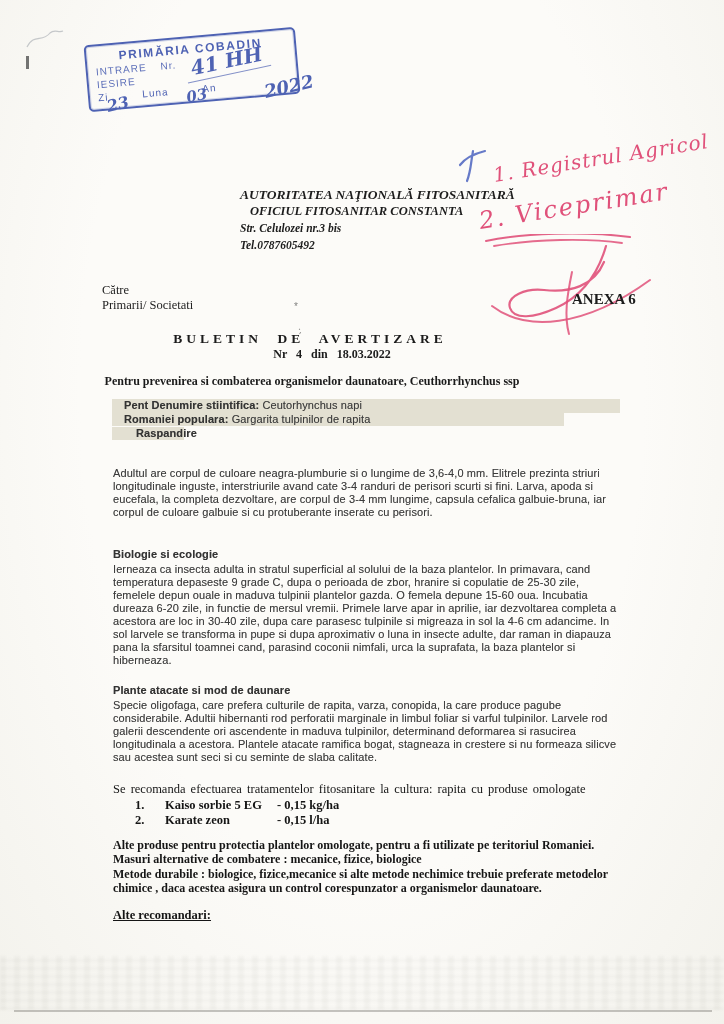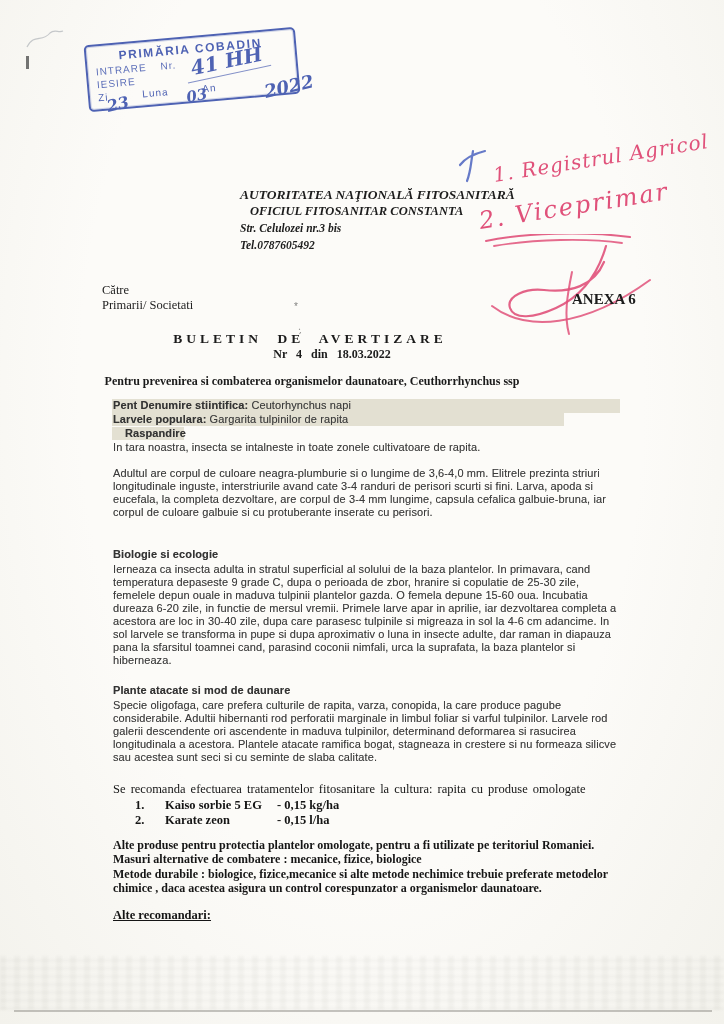--- a/index.html
+++ b/index.html
@@ -51,21 +51,21 @@
           font-weight:700;font-size:13.5px;letter-spacing:4px;word-spacing:8px;color:#1b1b1b;}
   .bnr{left:0;top:347px;width:664px;text-align:center;font-family:"Liberation Serif",serif;
        font-weight:700;font-size:12px;word-spacing:6px;color:#1b1b1b;}
   .bsubject{left:0;top:374px;width:624px;text-align:center;font-family:"Liberation Serif",serif;
             font-weight:700;font-size:12px;color:#1b1b1b;}
 
   
   .body-text{color:#3c3c3c;font-size:11px;line-height:13px;letter-spacing:.1px;
              text-shadow:0 0 .3px rgba(70,70,70,.45);}
   .b-head{font-weight:700;color:#333;}
-  .ident-line{left:113px;white-space:nowrap;}
+  .ident-line{left:124px;white-space:nowrap;}
   .ident-line .lbl{font-weight:700;color:#333;}
   .para-block{left:113px;width:508px;}
   .para-block .b-head{margin-bottom:2px;}
   .hl{background:rgba(205,203,178,.55);z-index:0;}
   .z1{z-index:1;}
 
   
   .tr-head{left:113px;top:782px;font-family:"Liberation Serif",serif;font-weight:400;
            font-size:12.5px;color:#151515;word-spacing:2px;}
   .prod-row{left:135px;display:flex;font-family:"Liberation Serif",serif;font-weight:700;
@@ -157,25 +157,24 @@
 
   <div class="abs hl" style="left:112px;top:399px;width:508px;height:14px;"></div>
   <div class="abs hl" style="left:112px;top:413px;width:452px;height:13px;"></div>
   <div class="abs hl" style="left:112px;top:427px;width:72px;height:13px;"></div>
 
   <div class="abs sans body-text ident-line z1" style="top:399px;">
     <span class="lbl">Pent Denumire stiintifica:</span>
     <span>Ceutorhynchus napi</span>
   </div>
   <div class="abs sans body-text ident-line z1" style="top:413px;">
-    <span class="lbl">Larvele populara:</span>
+    <span class="lbl">Romaniei populara:</span>
     <span>Gargarita tulpinilor de rapita</span>
   </div>
   <div class="abs sans body-text ident-line z1 b-head" style="top:427px;padding-left:12px;">Raspandire</div>
-  <div class="abs sans body-text ident-line z1" style="top:441px;">In tara noastra, insecta se intalneste in toate zonele cultivatoare de rapita.</div>
 
   <div class="abs sans body-text para-block" style="top:467px;">
     <div>Adultul are corpul de culoare neagra-plumburie si o lungime de 3,6-4,0 mm. Elitrele prezinta striuri longitudinale inguste, interstriurile avand cate 3-4 randuri de perisori scurti si fini. Larva, apoda si eucefala, la completa dezvoltare, are corpul de 3-4 mm lungime, capsula cefalica galbuie-bruna, iar corpul de culoare galbuie si cu protuberante inserate cu perisori.</div>
   </div>
 
   <div class="abs sans body-text para-block" style="top:548px;">
     <div class="b-head">Biologie si ecologie</div>
     <div>Ierneaza ca insecta adulta in stratul superficial al solului de la baza plantelor. In primavara, cand temperatura depaseste 9 grade C, dupa o perioada de zbor, hranire si copulatie de 25-30 zile, femelele depun ouale in maduva tulpinii plantelor gazda. O femela depune 15-60 oua. Incubatia dureaza 6-20 zile, in functie de mersul vremii. Primele larve apar in aprilie, iar dezvoltarea completa a acestora are loc in 30-40 zile, dupa care parasesc tulpinile si migreaza in sol la 4-6 cm adancime. In sol larvele se transforma in pupe si dupa aproximativ o luna in insecte adulte, dar raman in diapauza pana la sfarsitul toamnei cand, parasind coconii nimfali, urca la suprafata, la baza plantelor si hiberneaza.</div>
   </div>
 

